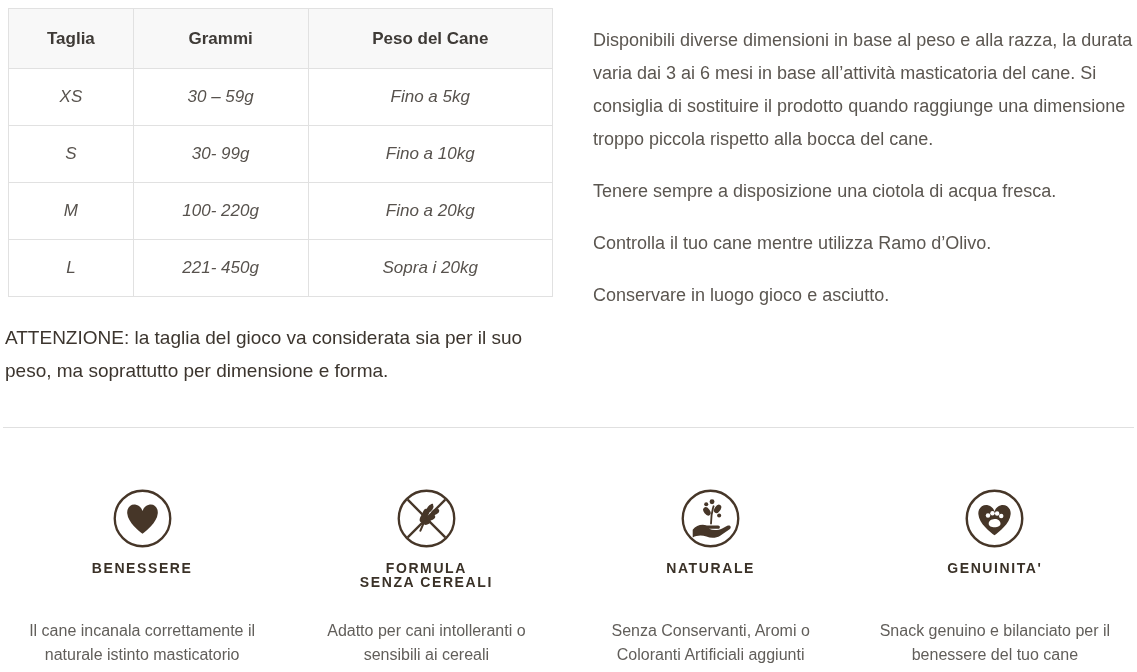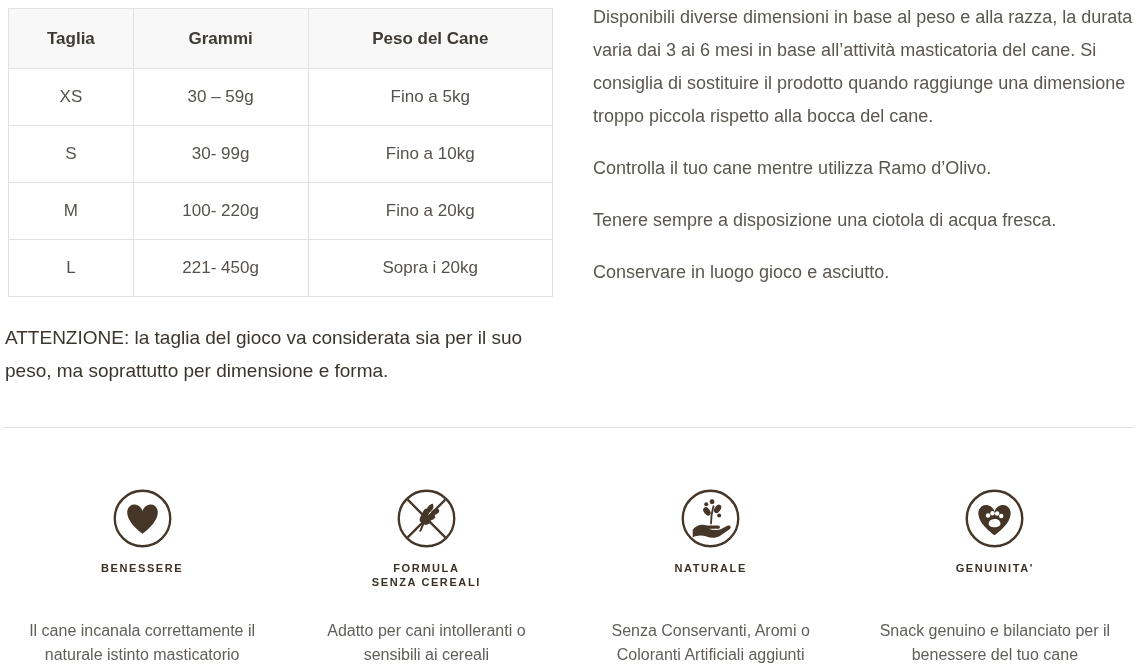--- a/index.html
+++ b/index.html
@@ -5,31 +5,31 @@
   * { box-sizing: border-box; }
   html,body { margin:0; padding:0; }
   body {
     width:1137px; height:672px; overflow:hidden;
     background:#ffffff;
     font-family:"Liberation Sans", sans-serif;
     -webkit-font-smoothing:antialiased;
   }
   .top { display:flex; align-items:flex-start; }
   .left-col { flex:0 0 553px; padding:8px 0 0 8px; }
-  .right-col { width:545px; margin-left:40px; padding-top:1px; }
+  .right-col { width:545px; margin-left:40px; padding-top:24px; }
 
   
   table.size-table { border-collapse:collapse; width:545px; }
   .size-table th, .size-table td {
     border:1px solid #e1e1e1; text-align:center; vertical-align:middle; padding:0;
   }
   .size-table th {
     height:60px; background:#f8f8f8; font-size:17px; font-weight:700; color:#3e3a36;
   }
-  .size-table td { height:57px; font-size:17px; color:#57524d; }
+  .size-table td { height:57px; font-size:17px; color:#57524d;font-style:italic; }
   .size-table col.c1 { width:125px; }
   .size-table col.c2 { width:175px; }
   .size-table col.c3 { width:245px; }
 
   .warning {
     margin:24px 0 0 -3px; width:548px;
     font-size:19px; font-weight:400; line-height:33px; color:#3c352e;
   }
 
   .right-col p {
@@ -40,21 +40,21 @@
     border:none; border-top:1px solid #e0e0e0;
     margin:40px 3px 0 3px; height:0;
   }
 
   
   .features { display:flex; margin-top:60px; }
   .feature { flex:1 1 0; display:flex; flex-direction:column; align-items:center; text-align:center; }
   .icon-wrap svg { display:block; width:61px; height:61px; }
   .feat-label {
     margin-top:12px; height:34px;
-    font-size:11px; font-weight:700; letter-spacing:1.6px; line-height:14px;
+    font-size:14px; font-weight:700; letter-spacing:1.6px; line-height:14px;
     color:#3a3127; white-space:pre-line;
   }
   .feat-caption {
     margin-top:24px; max-width:252px;
     font-size:16px; line-height:24px; color:#615e5a;
   }
 </style>
 </head>
 <body>
 
@@ -96,22 +96,22 @@
             <td>221- 450g</td>
             <td>Sopra i 20kg</td>
           </tr>
         </tbody>
       </table>
       <p class="warning">ATTENZIONE: la taglia del gioco va considerata sia per il suo peso, ma soprattutto per dimensione e forma.</p>
     </div>
 
     <div class="right-col">
       <p>Disponibili diverse dimensioni in base al peso e alla razza, la durata varia dai 3 ai 6 mesi in base all’attività masticatoria del cane. Si consiglia di sostituire il prodotto quando raggiunge una dimensione troppo piccola rispetto alla bocca del cane.</p>
+      <p>Tenere sempre a disposizione una ciotola di acqua fresca.</p>
       <p>Controlla il tuo cane mentre utilizza Ramo d’Olivo.</p>
-      <p>Tenere sempre a disposizione una ciotola di acqua fresca.</p>
       <p>Conservare in luogo gioco e asciutto.</p>
     </div>
   </div>
 
   <hr class="divider">
 
   <div class="features">
 
     <div class="feature">
       <span class="icon-wrap">

